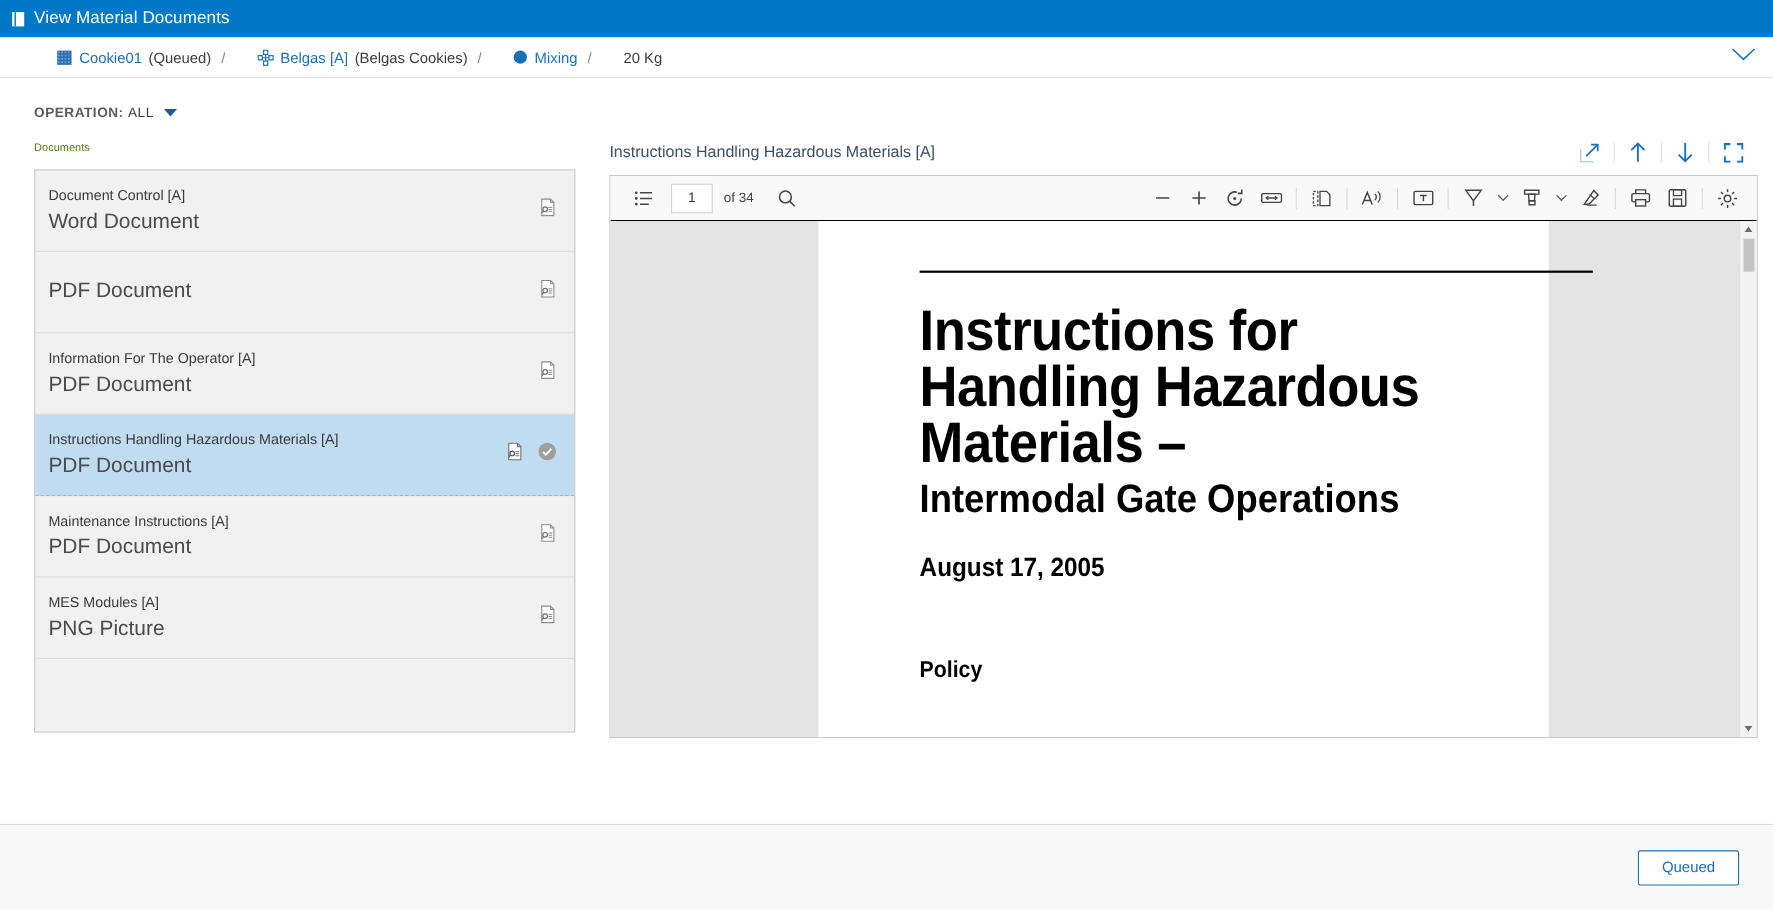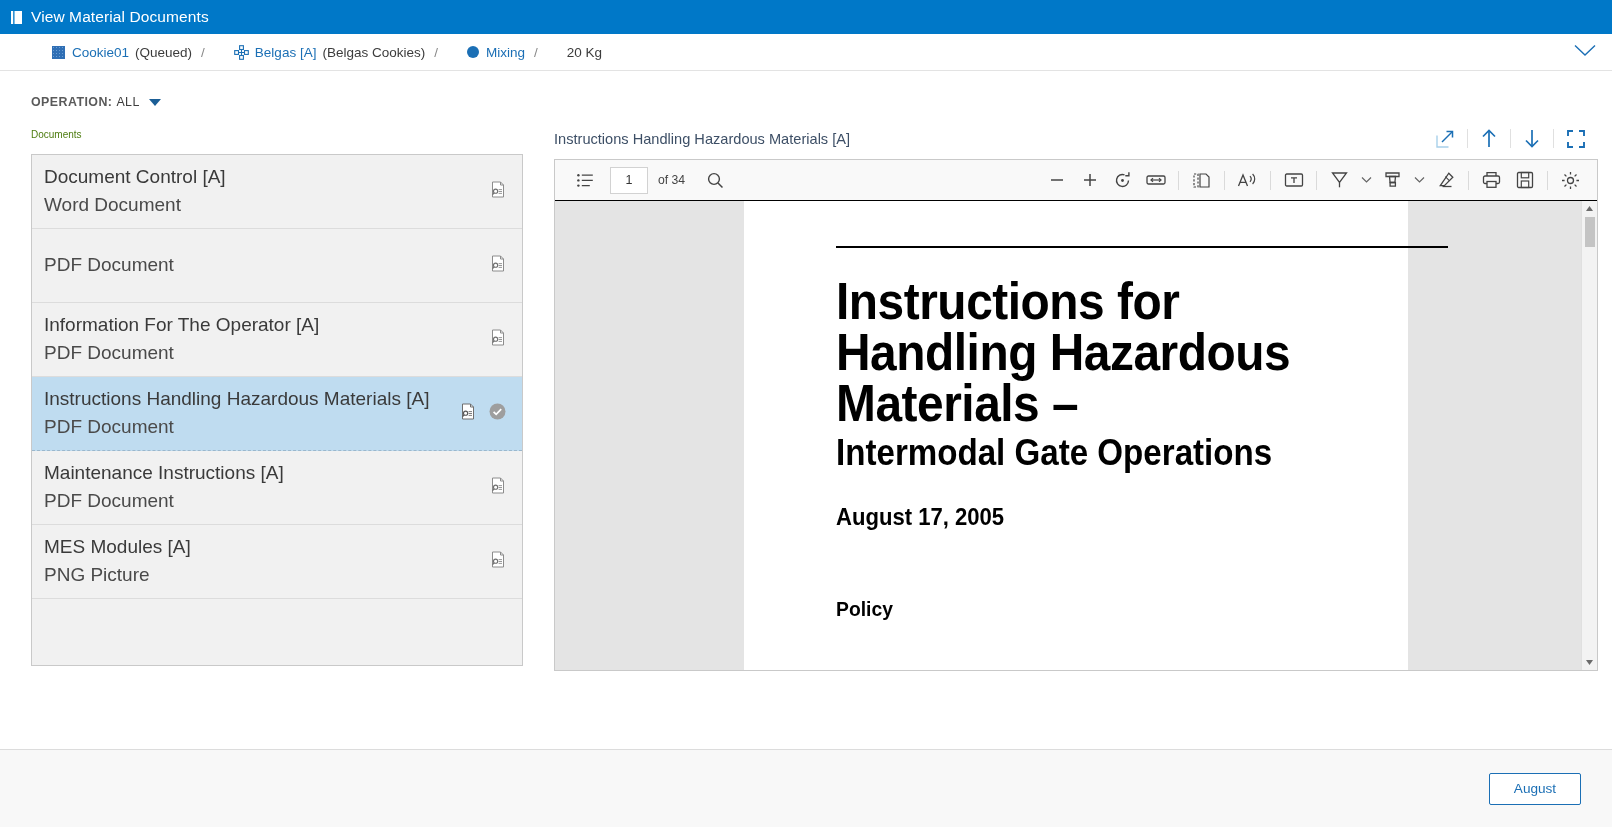--- a/index.html
+++ b/index.html
@@ -70,21 +70,21 @@
     height:512px; overflow:hidden;
   }
   .docrow {
     display:flex; align-items:center;
     padding:8px 12px 9px 12px;
     border-bottom:1px solid #dcdcdc;
     min-height:74px; cursor:pointer;
   }
   .docrow.sel { background:#bfdcf0; border-bottom:1px dashed #9bb7cc; }
   .docrow .texts { flex:1; min-width:0; }
-  .docname { font-size:19px; color:#3a3a3a; margin-bottom:6px; }
+  .docname { font-size:13px; color:#3a3a3a; margin-bottom:6px; }
   .doctype { font-size:19px; color:#4a4a4a; }
   .row-icons { display:flex; align-items:center; gap:13px; padding-right:4px; }
 
   
   .right { flex:1; margin-left:31px; }
   .right-head { display:flex; align-items:center; margin-bottom:11px; }
   .doc-title { font-size:14.6px; color:#3d4f66; flex:1; }
   .head-actions { display:flex; align-items:center; }
   .head-actions .act { padding:0 13px; cursor:pointer; display:flex; align-items:center; }
   .head-actions .vr { width:1px; height:19px; background:#e0e0e0; }
@@ -550,14 +550,14 @@
               <path d="M4.5 6L1 1h7z" fill="#6b6b6b"></path>
             </svg>
         </span>
       </div>
 
     </div>
   </div>
 </div>
 
 <div class="footer">
-  <button class="btn-close">August</button>
+  <button class="btn-close">Queued</button>
 </div>
 
 </body></html>

